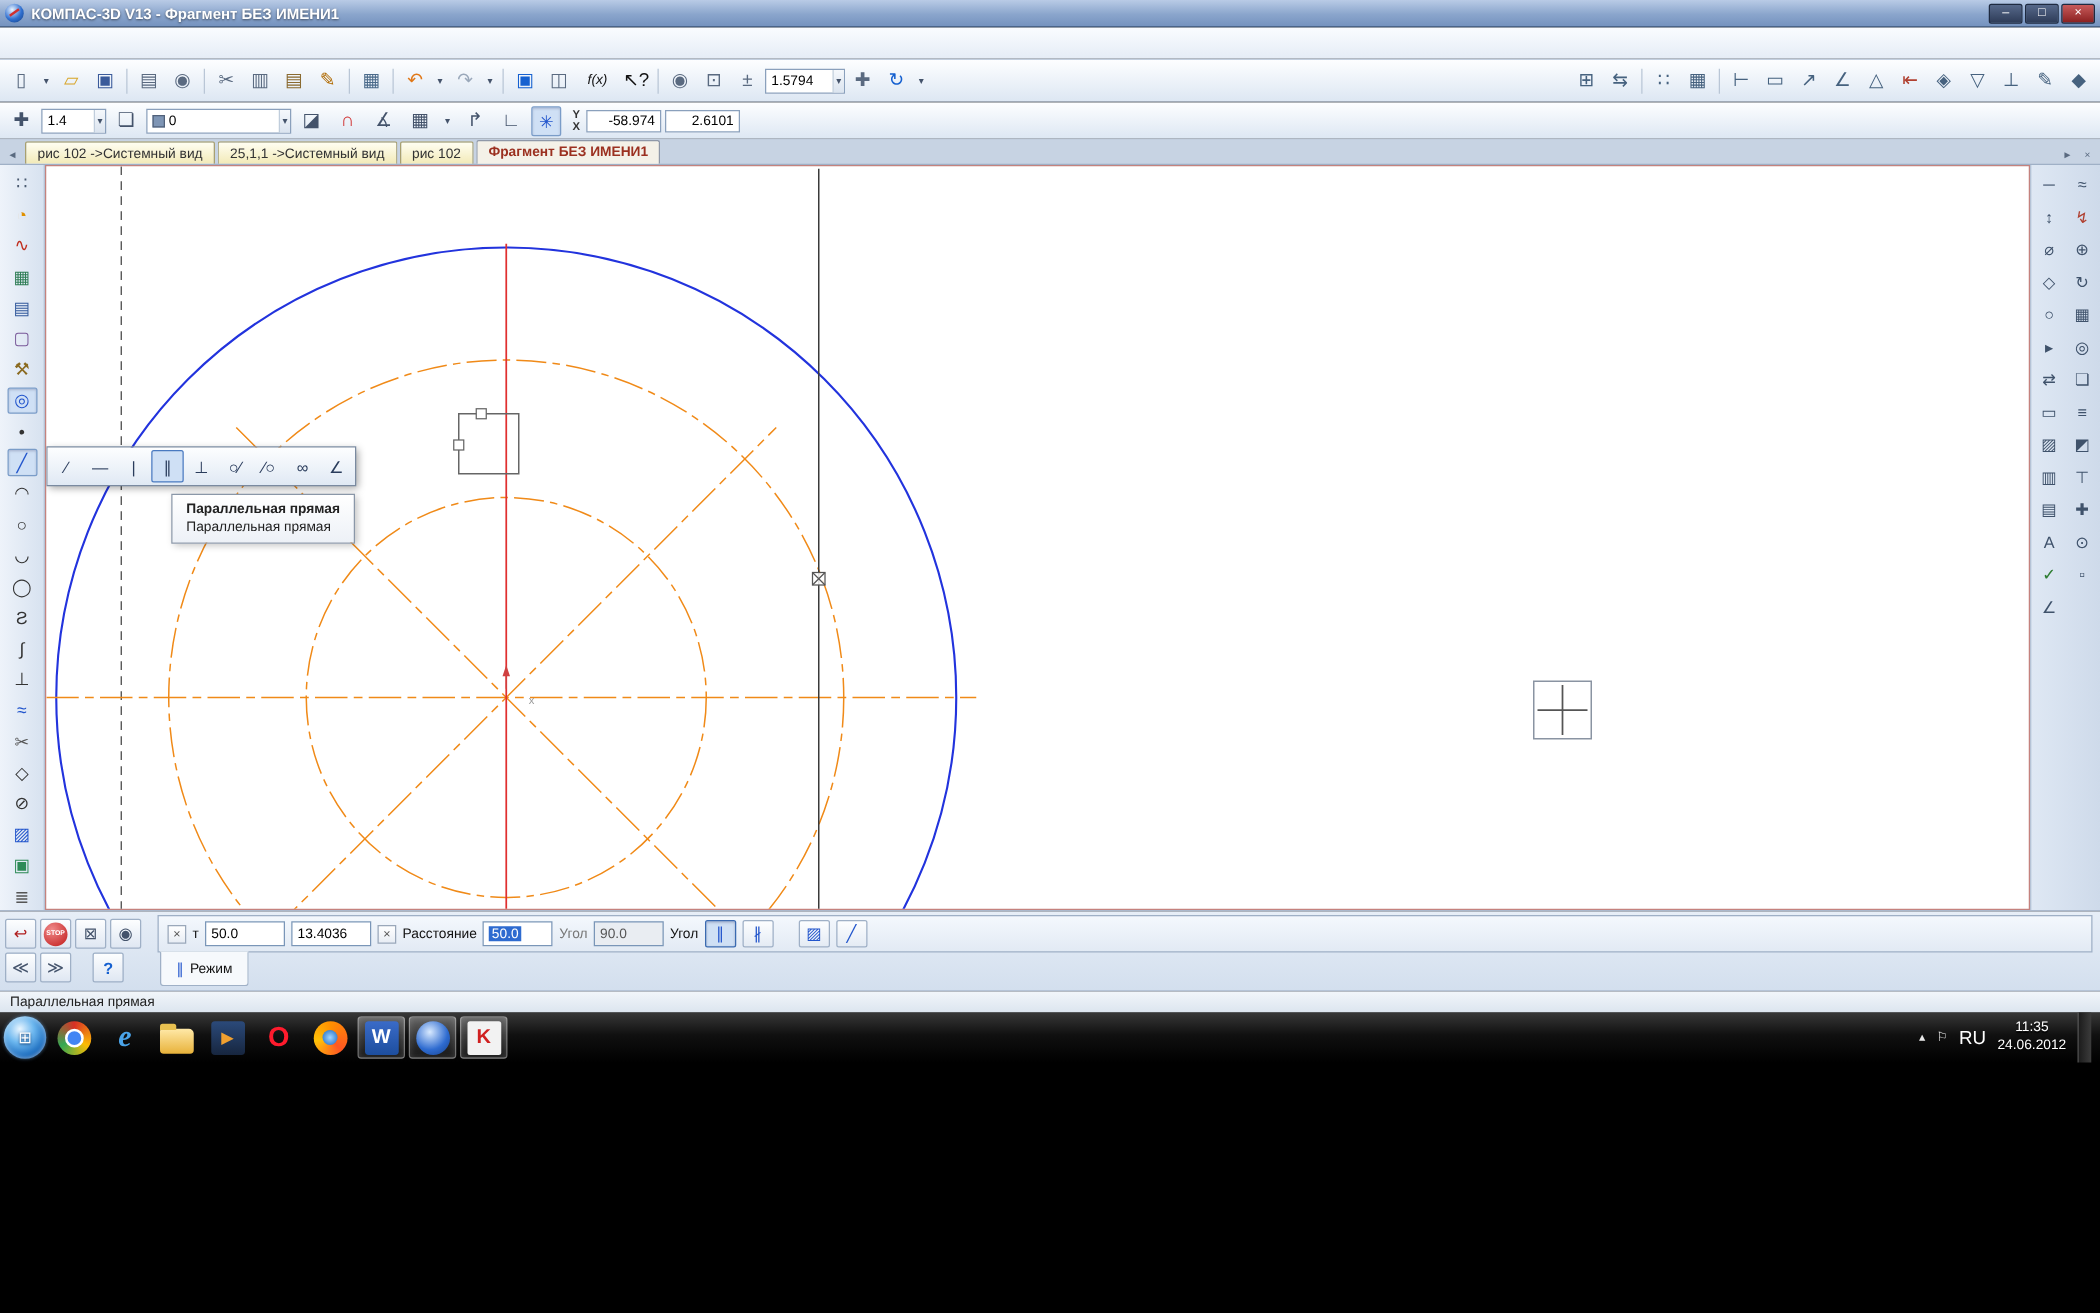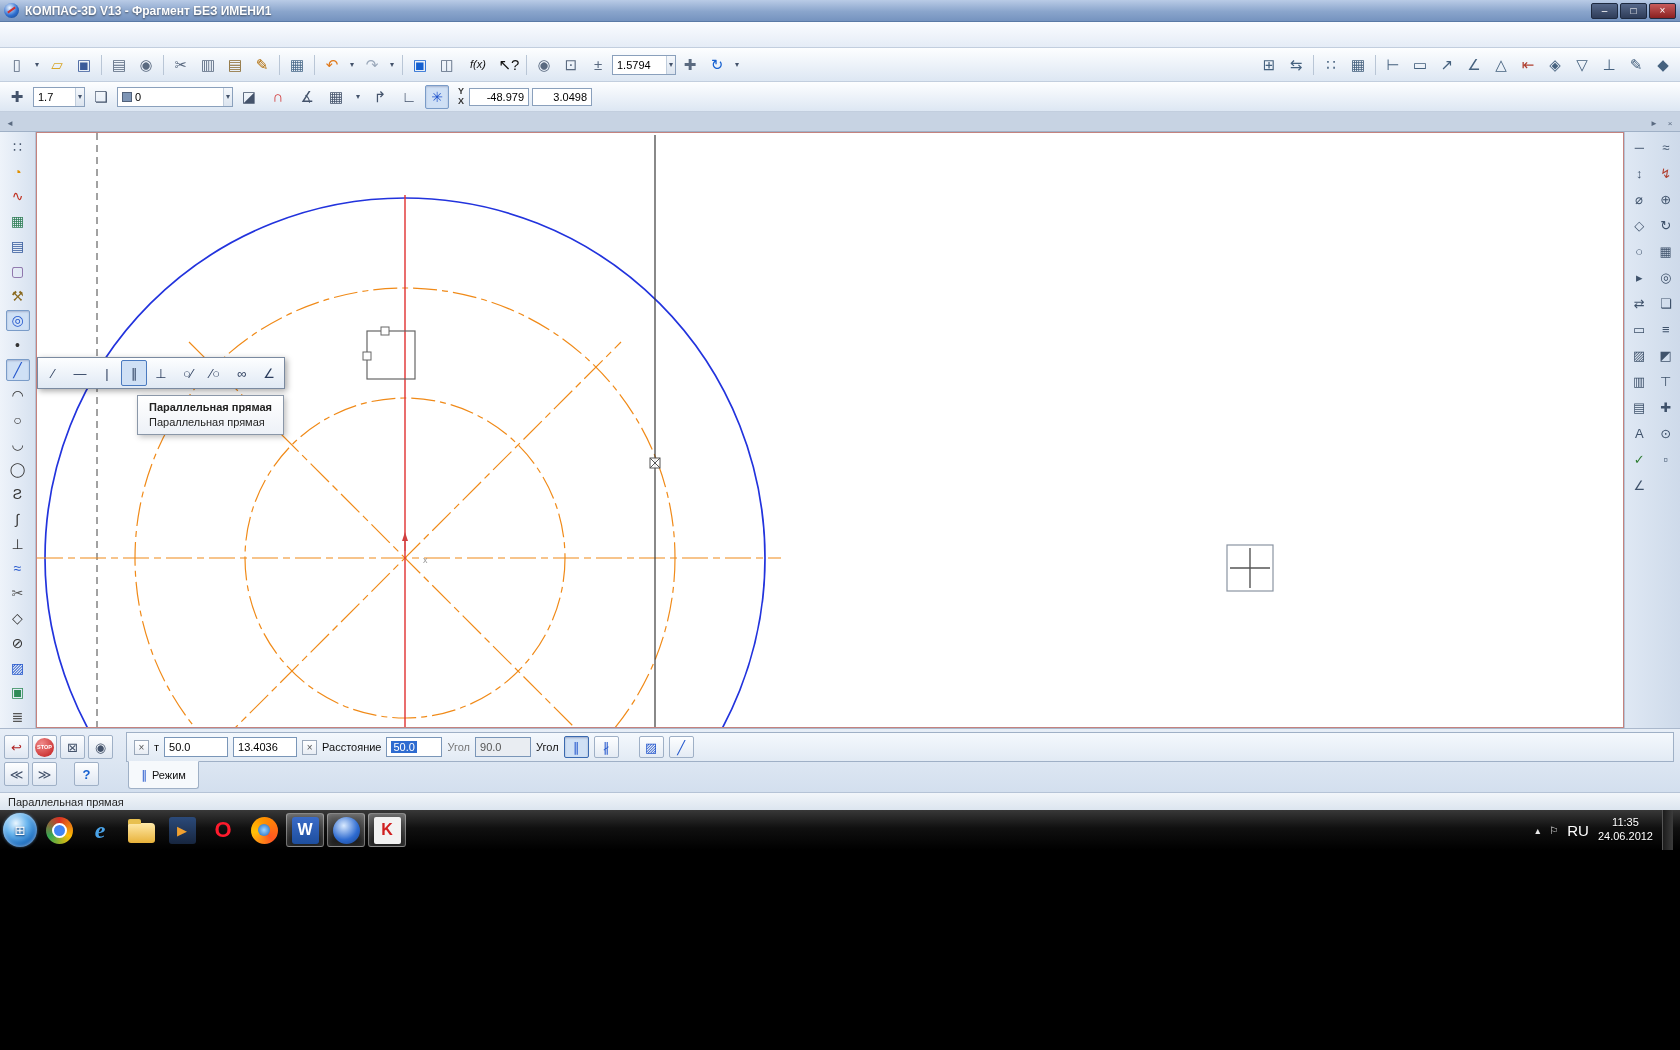--- a/index.html
+++ b/index.html
@@ -306,21 +306,21 @@
           <span>◆</span>
         </button>
     </div>
   </div>
 
   <div class="toolbar t2">
     <button class="tbtn">
         <span>✚</span>
       </button>
     <div class="combo w52">
-      <span>1.7</span>
+      <span>1.4</span>
       <span class="arrow">▾</span>
     </div>
     <button class="tbtn">
         <span>❏</span>
       </button>
     <div class="combo w116">
       <span class="layer-chip"></span>
       <span>0</span>
       <span class="arrow">▾</span>
     </div>
@@ -346,29 +346,43 @@
         <span>∟</span>
       </button>
     <button class="tbtn side-btn active" style="color:#2255cc">
         <span>✳</span>
       </button>
     <span class="yx-labels">
       <span>Y</span>
       <span>X</span>
     </span>
     <div class="coordbox w60">
-        <span>-48.979</span>
+        <span>-58.974</span>
       </div>
     <div class="coordbox w60">
-        <span>3.0498</span>
+        <span>2.6101</span>
       </div>
   </div>
 
   <div class="tabbar">
     <button class="tab-nav">◄</button>
+    <div style="display:flex;align-items:flex-end;gap:2px">
+      <div class="doc-tab">
+          <span>рис 102 -&gt;Системный вид</span>
+        </div>
+        <div class="doc-tab">
+          <span>25,1,1 -&gt;Системный вид</span>
+        </div>
+        <div class="doc-tab">
+          <span>рис 102</span>
+        </div>
+        <div class="doc-tab active">
+          <span>Фрагмент БЕЗ ИМЕНИ1</span>
+        </div>
+    </div>
     <span class="right">
       <button class="tab-nav">►</button>
       <button class="tab-nav">×</button>
     </span>
   </div>
 
   <div class="workspace">
 
     <div class="side-toolbar">
       <button class="side-btn" style="color: rgb(74, 90, 112);">

